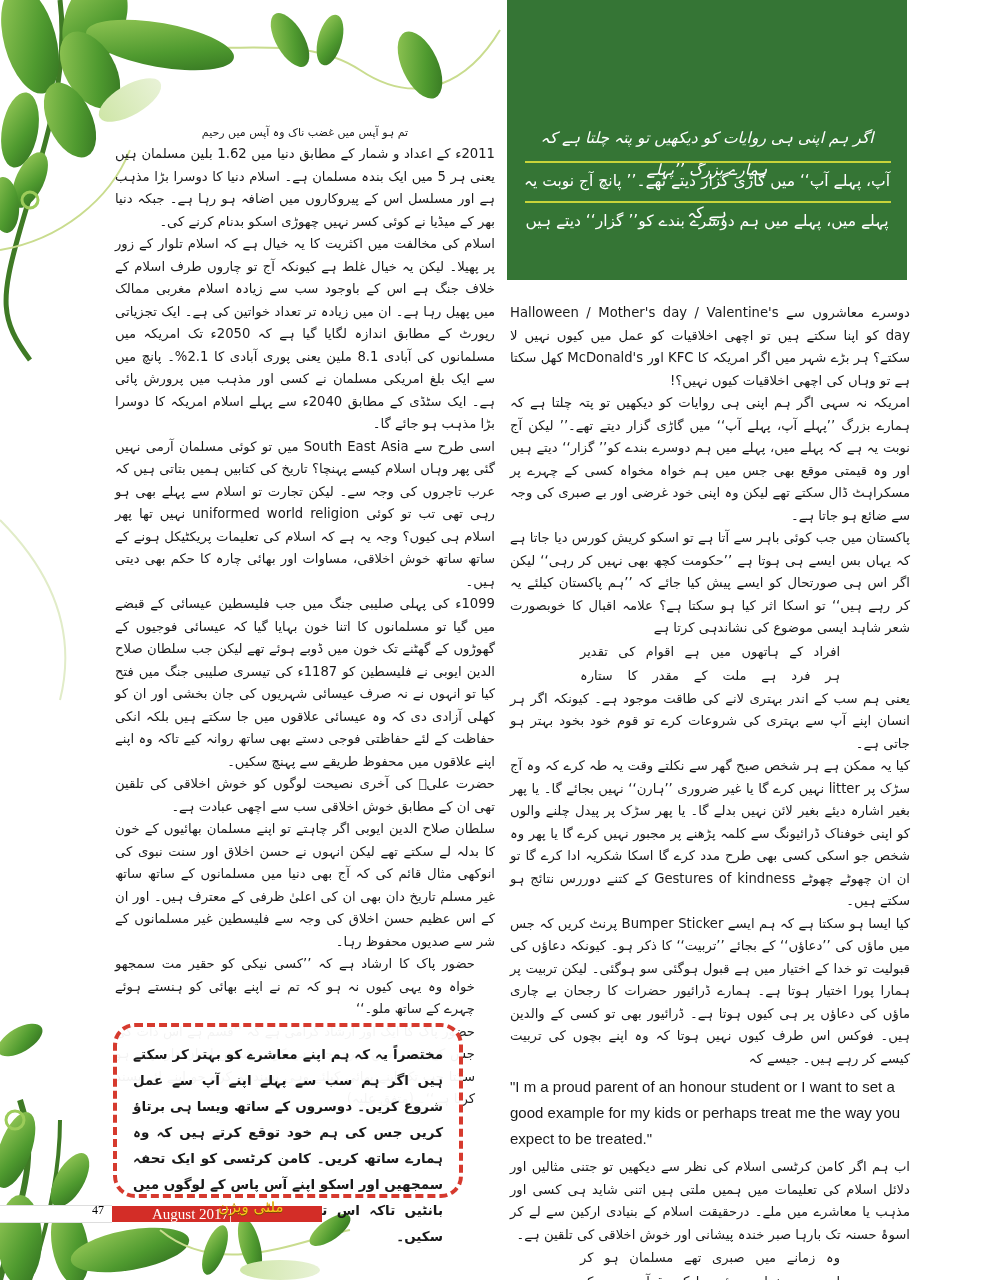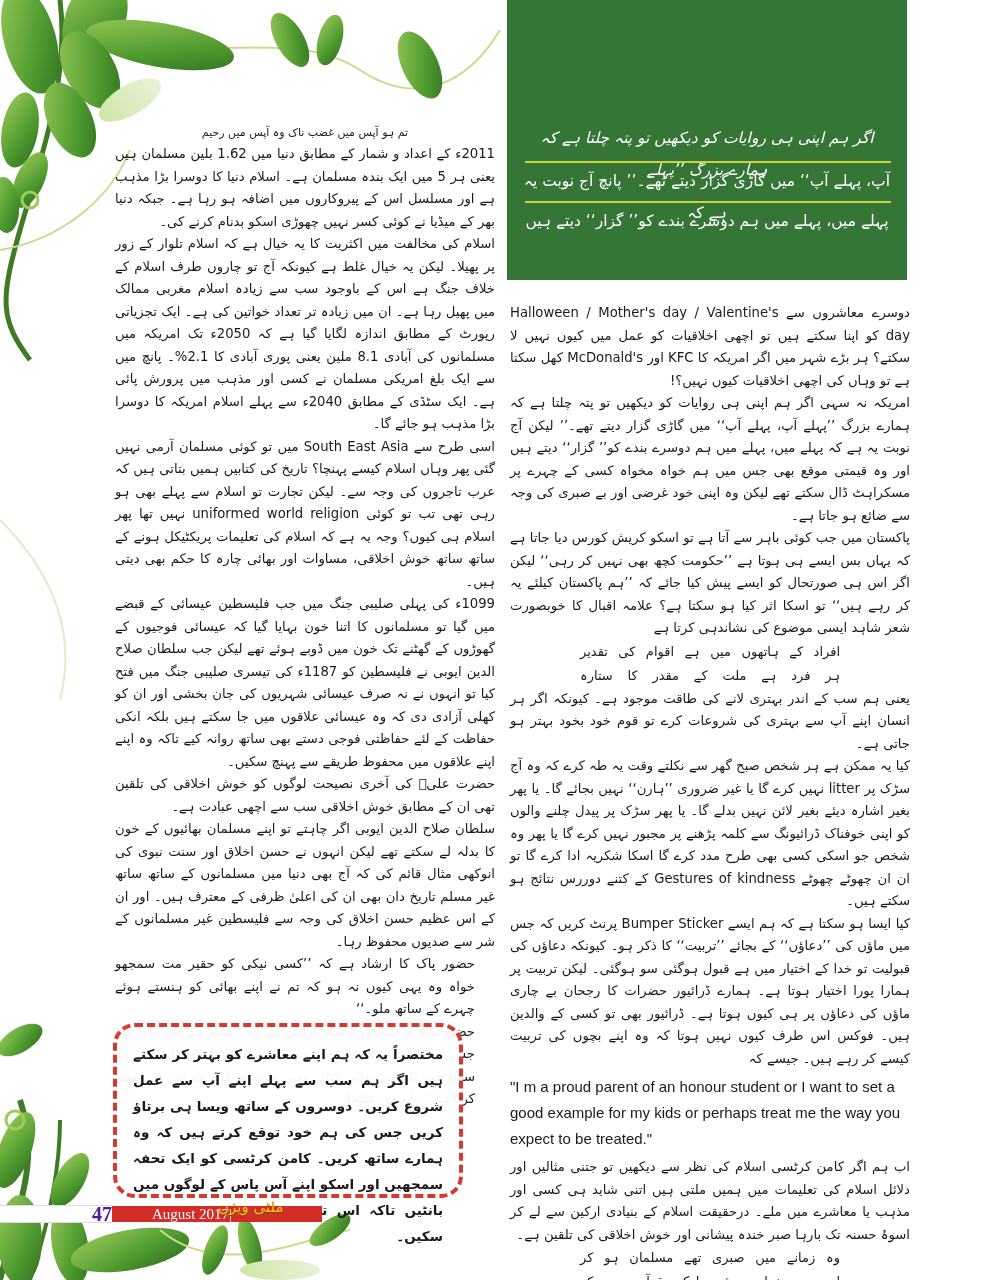--- a/index.html
+++ b/index.html
@@ -11,21 +11,21 @@
   .col .en { font-family:"Liberation Sans", sans-serif; direction:ltr; unicode-bidi:embed; font-size:14px; }
   .poem-line { display:flex; justify-content:space-between; width:260px; margin:0 auto; font-size:13px; line-height:24px; }
   .green-box { position:absolute; left:507px; top:0; width:400px; height:280px; background:#357535; color:#ffffff; direction:rtl; }
   .green-box .gl { position:absolute; left:16px; right:16px; text-align:center; font-size:15.5px; line-height:32px; }
   .green-box .rule { position:absolute; left:18px; right:16px; height:2px; background:#c9d43a; }
   .dashed-box { position:absolute; left:113px; top:1011px; width:350px; height:175px; border:4px dashed #d63a2e; border-radius:22px; box-sizing:border-box; direction:rtl; padding:14px 16px 10px 16px; background:rgba(255,255,255,0.95);margin-top:12px; }
   .dashed-box p { margin:0; font-size:13.5px; line-height:26px; font-weight:bold; text-align:justify; }
   .footer-bar { position:absolute; left:112px; top:1206px; width:210px; height:16px; background:#d32d27; }
   .footer-date { position:absolute; left:152px; top:1205px; font-family:"Liberation Serif", serif; color:#ffffff; font-size:15px; line-height:18px; }
   .footer-logo { position:absolute; left:218px; top:1198px; font-size:15px; color:#f5c61a; font-weight:normal; direction:rtl; text-shadow:0 1px 0 #7a4a00; }
-  .page-num { position:absolute; left:92px; top:1203px; font-family:"Liberation Serif", serif; font-size:20px; color:#4c1d95;font-weight:bold; }
+  .page-num { position:absolute; left:92px; top:1203px; font-family:"Liberation Serif", serif; font-size:12px; color:#000000; }
   .page-strip { position:absolute; left:0; top:1205px; width:112px; height:16px; background:#ffffff; border-top:1px solid #ddd; border-bottom:1px solid #ddd; }
 </style>
 </head>
 <body>
 
 <svg class="leaves" viewBox="0 0 995 1280" xmlns="http://www.w3.org/2000/svg">
   <defs>
     <linearGradient id="lg" x1="0" y1="0" x2="1" y2="1">
       <stop offset="0" stop-color="#9ccc5a"></stop>
       <stop offset="0.6" stop-color="#4f9a2f"></stop>

